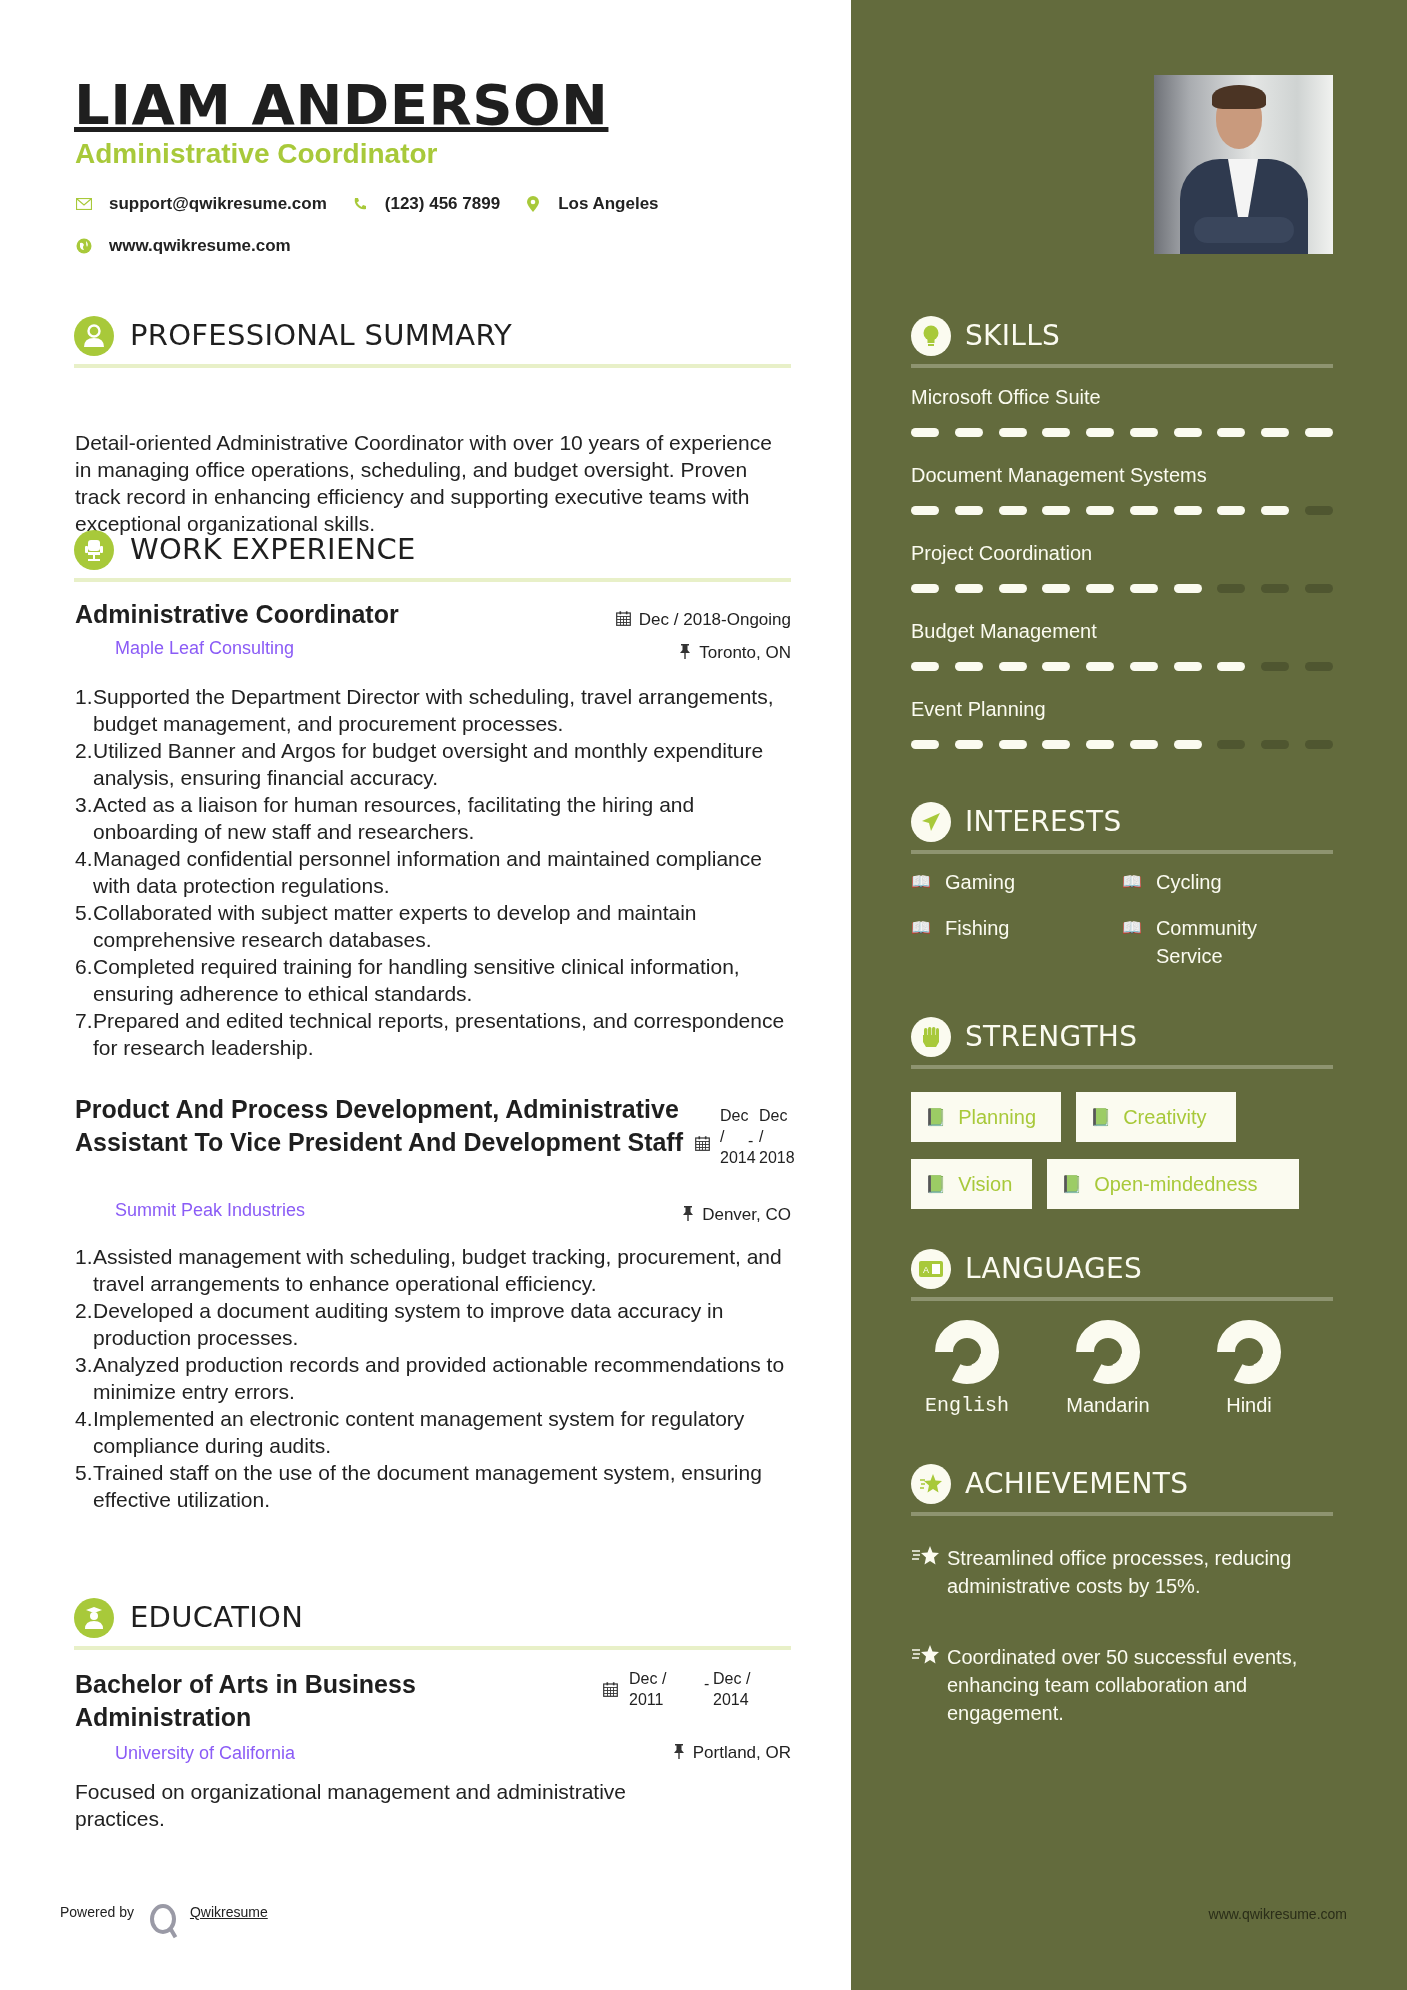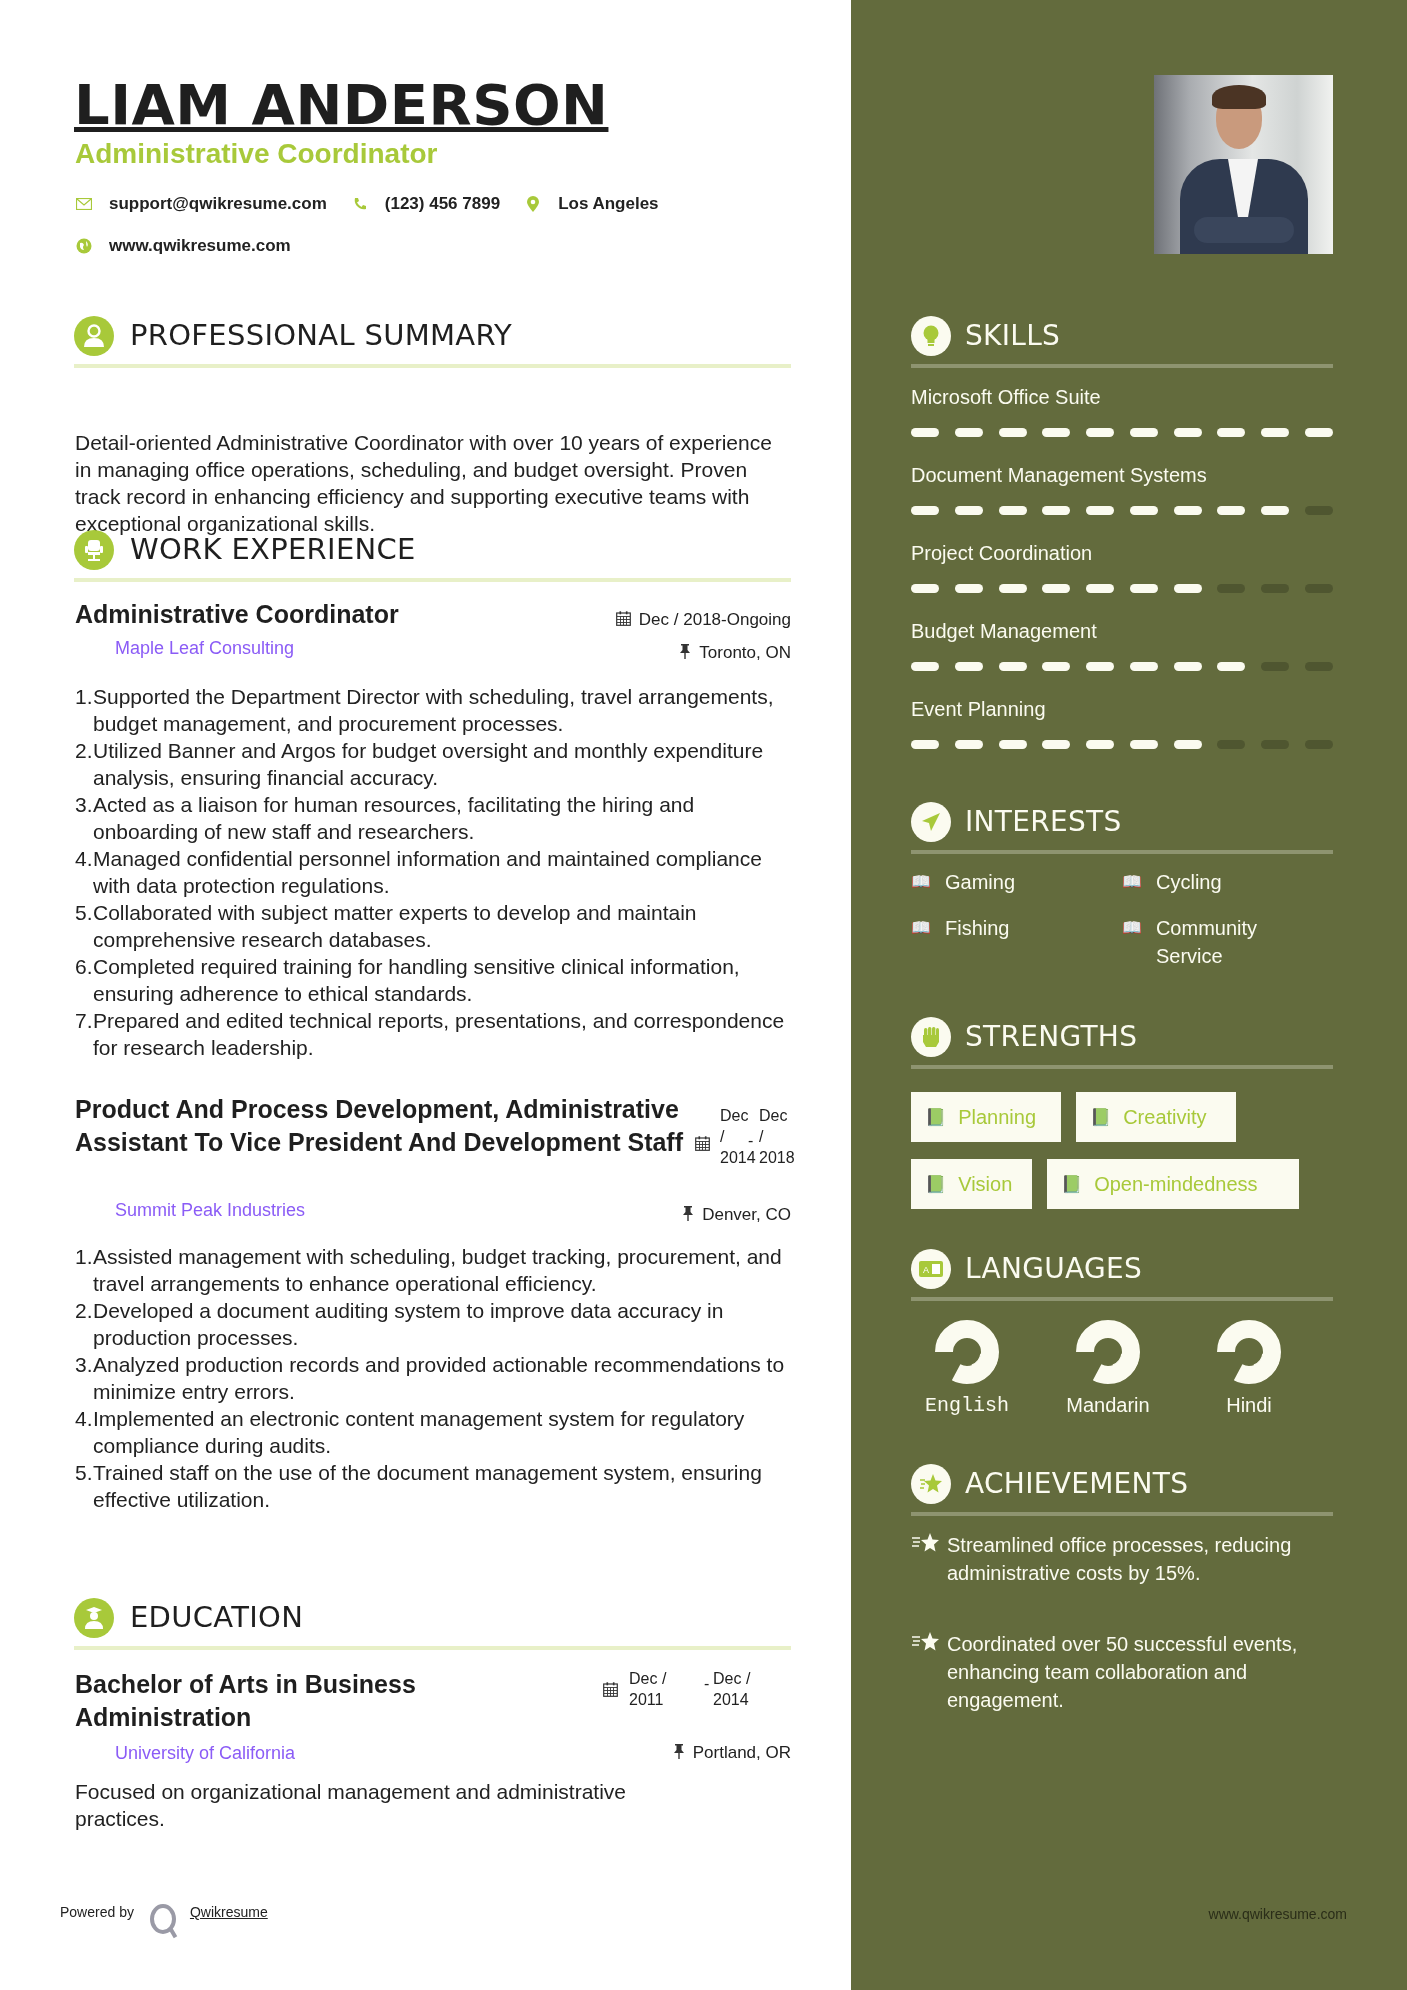--- a/index.html
+++ b/index.html
@@ -64,21 +64,21 @@
   .interest { position: absolute; display: flex; font-size: 20px; color: #fbfbf0; line-height: 28px; }
   .interest .bk { width: 20px; margin-right: 14px; font-size: 16px; }
 
   .chip { position: absolute; height: 50px; background: #fbfbf0; display: flex; align-items: center; padding: 0 14px; font-size: 20px; color: #a8c93a; }
   .chip .bk { margin-right: 12px; font-size: 17px; color: #a8c93a; }
 
   .lang { position: absolute; width: 120px; text-align: center; }
   .lang svg { display: block; margin: 0 auto; }
   .lang .ll { margin-top: 10px; font-size: 20px; color: #fbfbf0; }
 
-  .ach { position: absolute; left: 911px; width: 400px; display: flex; }
+  .ach { position: absolute; left: 911px; width: 400px; display: flex; margin-top: 13px; }
   .ach .st { width: 36px; flex: none; font-size: 22px; color: #fbfbf0; }
   .ach .tx { font-size: 20px; line-height: 28px; color: #fbfbf0; }
 </style>
 </head>
 <body>
 
 <div class="main">
 
   <div class="name">LIAM ANDERSON</div>
   <div class="role">Administrative Coordinator</div>

